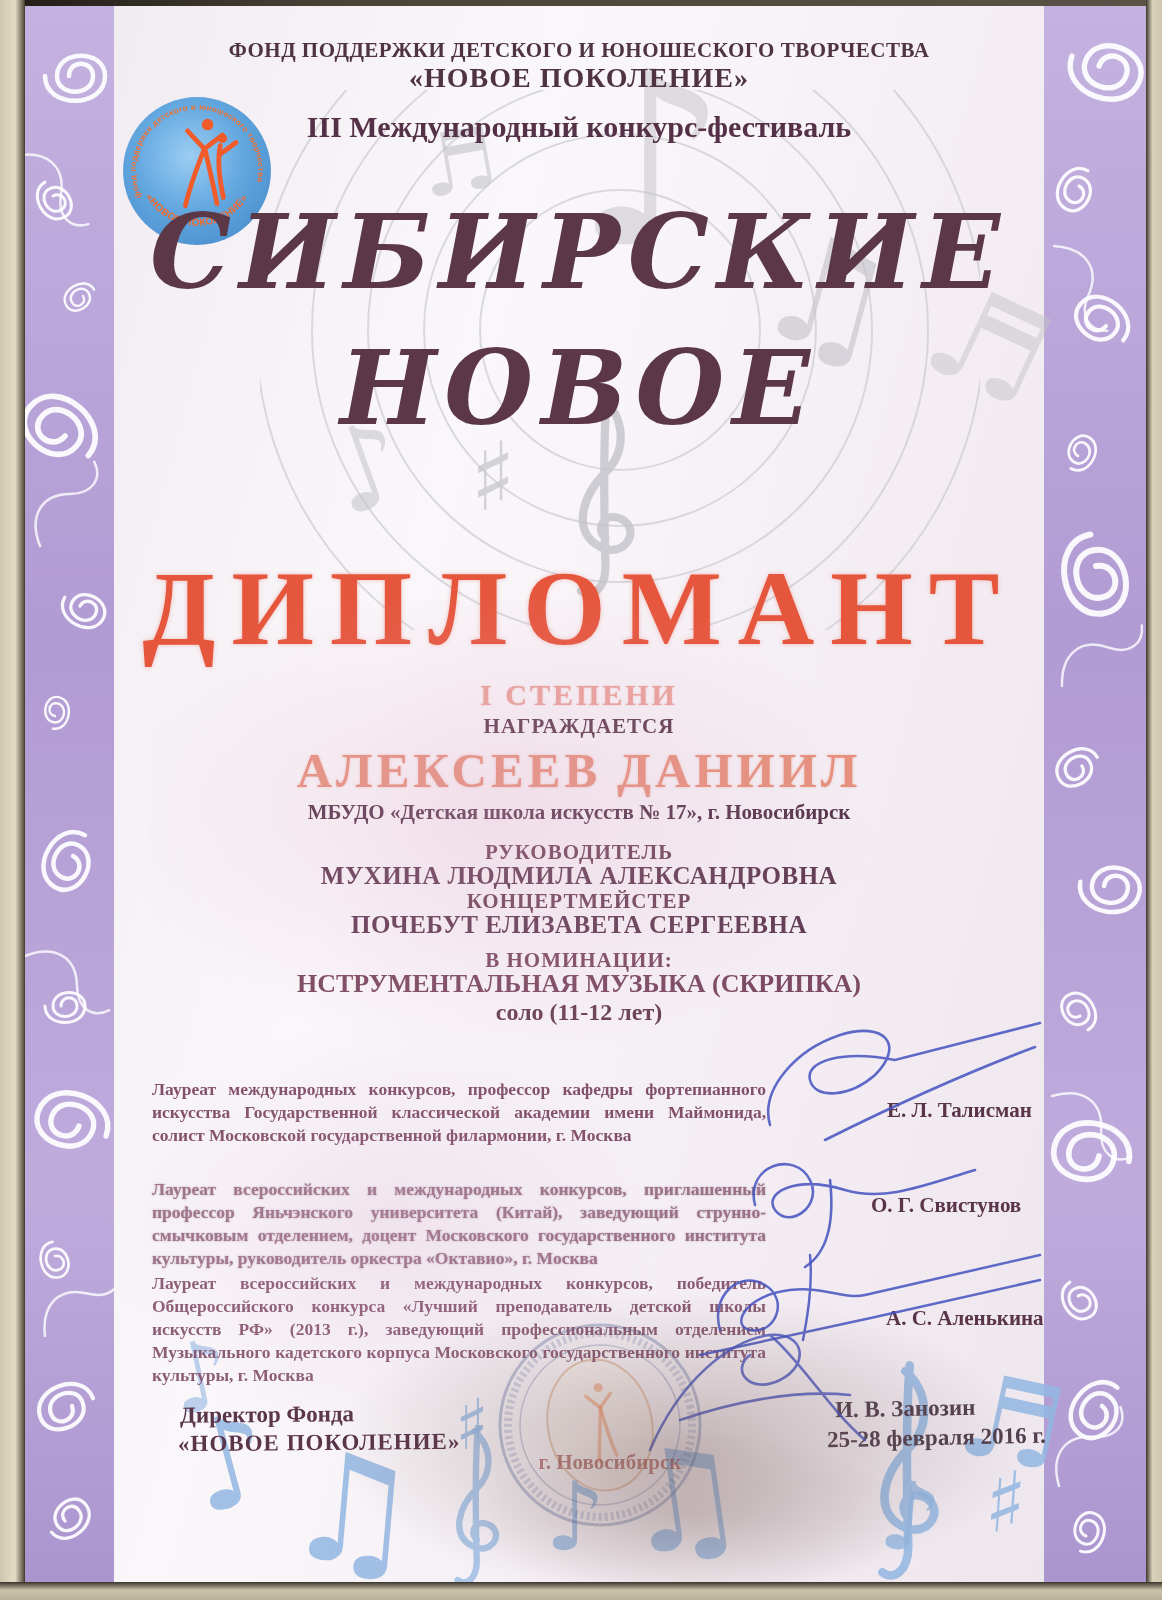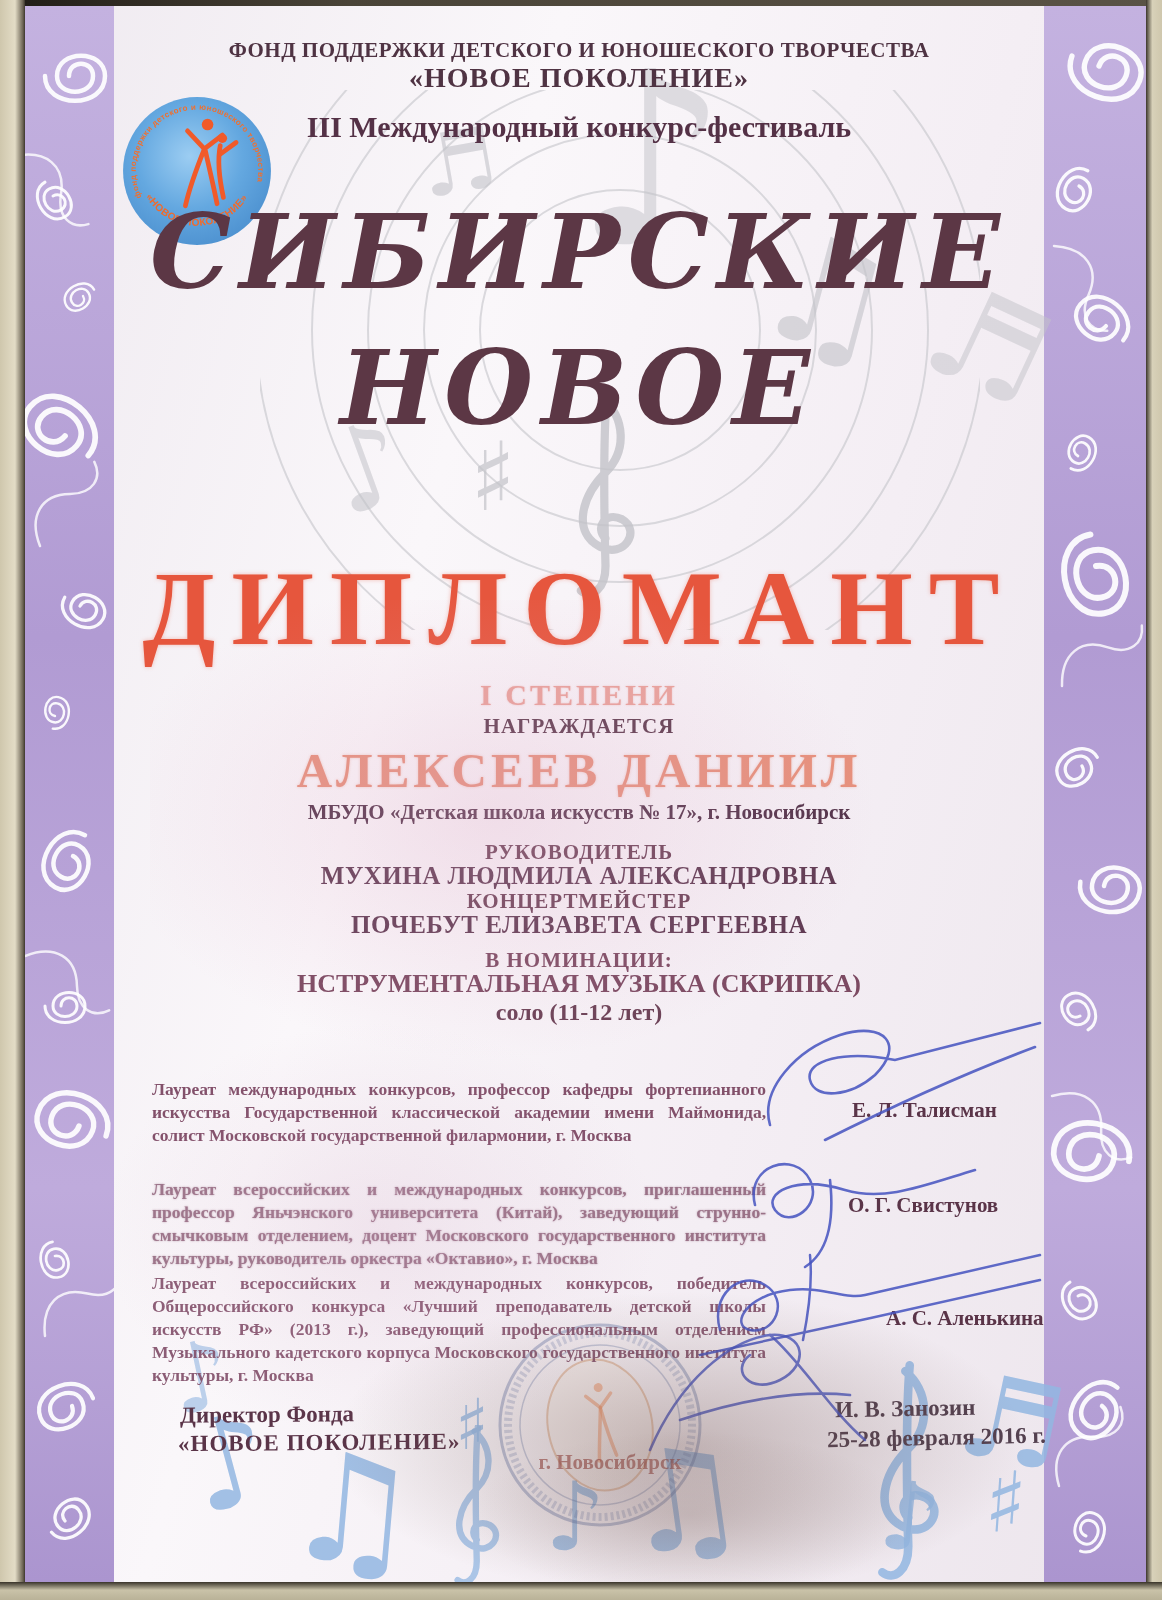--- a/index.html
+++ b/index.html
@@ -43,22 +43,22 @@
   .conc-nm{top:911px;}
   .nom-lbl{top:948px;color:#7c4a62;}
   .nom{top:969px;font-size:26px;font-weight:bold;color:#7c4a62;}
   .cat{top:999px;font-size:24px;font-weight:bold;color:#6b4156;}
   .bio{left:152px;width:614px;font-size:17.5px;font-weight:bold;line-height:23px;
        text-align:justify;color:#82506a;z-index:3;}
   .bio1{top:1078px;}
   .bio2{top:1178px;opacity:.78;text-shadow:0 0 2px rgba(130,80,106,.7);}
   .bio3{top:1272px;opacity:.92;}
   .jname{font-size:21px;font-weight:bold;color:#5a3448;z-index:3;}
-  .jn1{left:852px;top:1098px;}
-  .jn2{left:848px;top:1193px;}
+  .jn1{left:887px;top:1098px;}
+  .jn2{left:871px;top:1193px;}
   .jn3{left:886px;top:1306px;}
   .dir1{left:180px;top:1402px;font-size:23px;font-weight:bold;color:#5a3448;transform:rotate(-.5deg);z-index:3;}
   .dir2{left:178px;top:1430px;font-size:23px;font-weight:bold;color:#5a3448;letter-spacing:1px;transform:rotate(-.5deg);z-index:3;}
   .dname{left:835px;top:1396px;font-size:23px;font-weight:bold;color:#53404f;transform:rotate(-1deg);z-index:3;}
   .ddate{left:827px;top:1425px;font-size:23px;font-weight:bold;color:#53404f;transform:rotate(-1.2deg);z-index:3;}
   .stamp-city{left:500px;top:1450px;width:220px;text-align:center;font-size:21px;font-weight:bold;
               color:rgba(150,60,55,.62);z-index:3;}
   
   .note{z-index:1;font-family:"DejaVu Sans",sans-serif;line-height:1;user-select:none;}
   .gray{color:#c3c3c9;}

